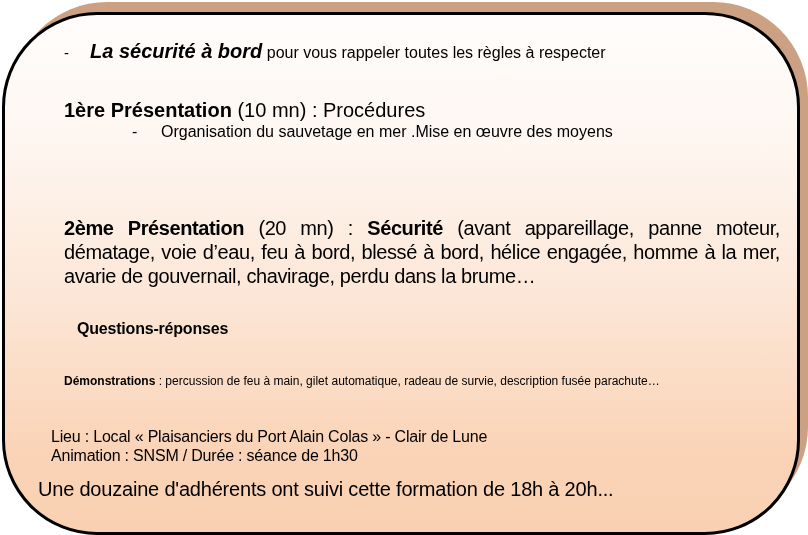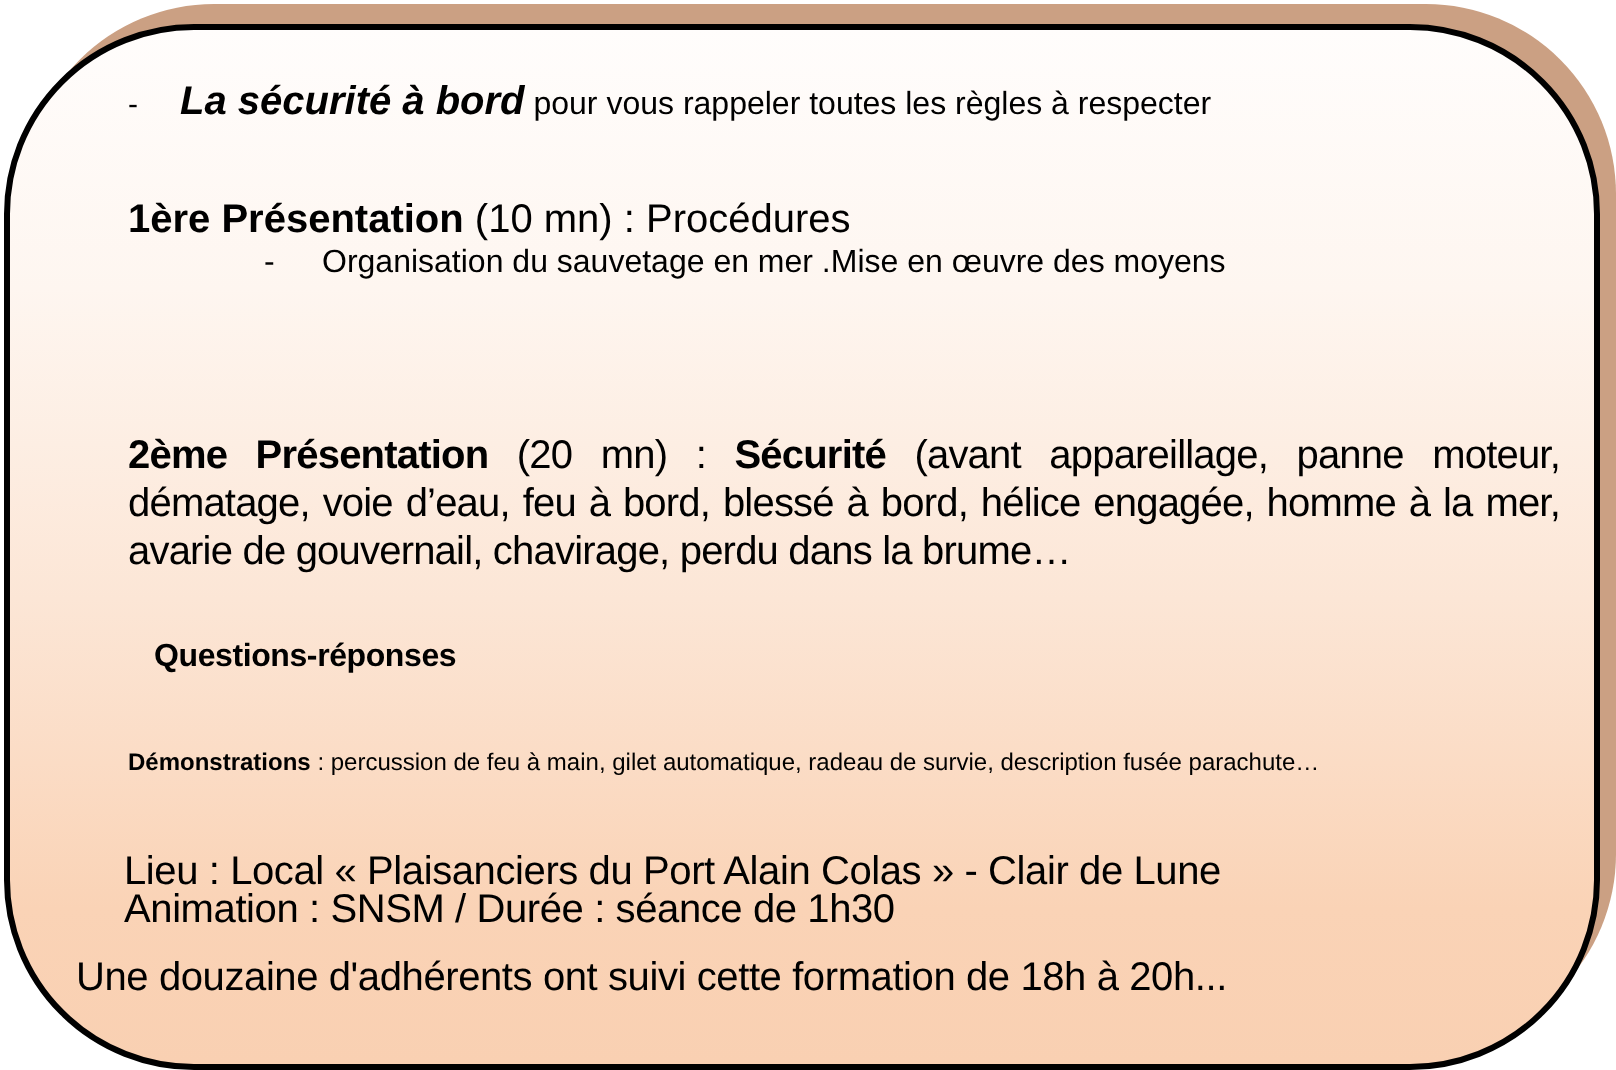--- a/index.html
+++ b/index.html
@@ -47,21 +47,21 @@
     .p1-list li { height: 24px; line-height: 20px; margin-left: 44px; }
     .p1-list .dash { display: inline-block; width: 29px; }
 
     .p2 { left: 64px; top: 216px; width: 716px; font-size: 20px; line-height: 24px; white-space: normal; text-align: justify; }
     .p2 .narrow { letter-spacing: -0.4px; }
 
     .qr { left: 64px; top: 320px; font-size: 16px; font-weight: bold; letter-spacing: -0.2px; margin-left: 13px; }
 
     .demo { left: 64px; top: 370px; width: 716px; font-size: 12px; line-height: 23px; white-space: normal; text-align: justify; }
 
-    .info { left: 62px; top: 427px; font-size: 20px; line-height: 19px; letter-spacing: -0.2px; }
+    .info { left: 51px; top: 427px; font-size: 16px; line-height: 19px; letter-spacing: -0.2px; }
 
     .footer { left: 38px; top: 478px; font-size: 20px; letter-spacing: -0.2px; }
 
     b { font-weight: bold; }
   </style>
 </head>
 <body>
 
 <div class="shadow"></div>
 <div class="card"></div>

